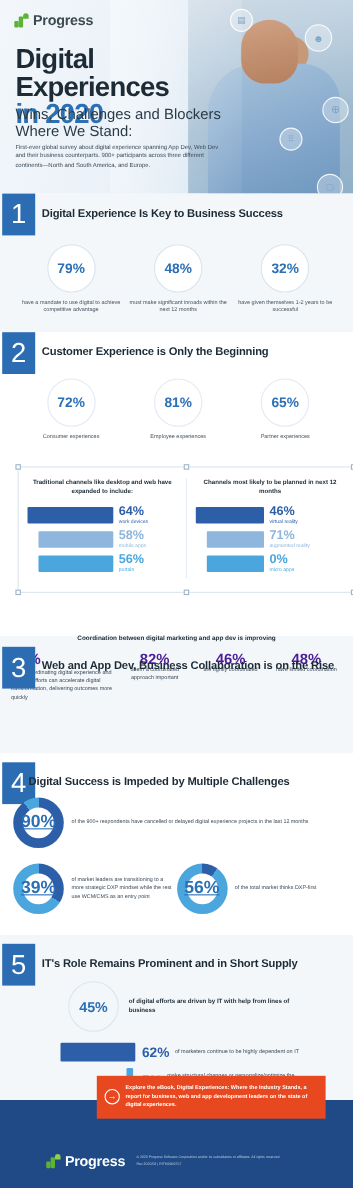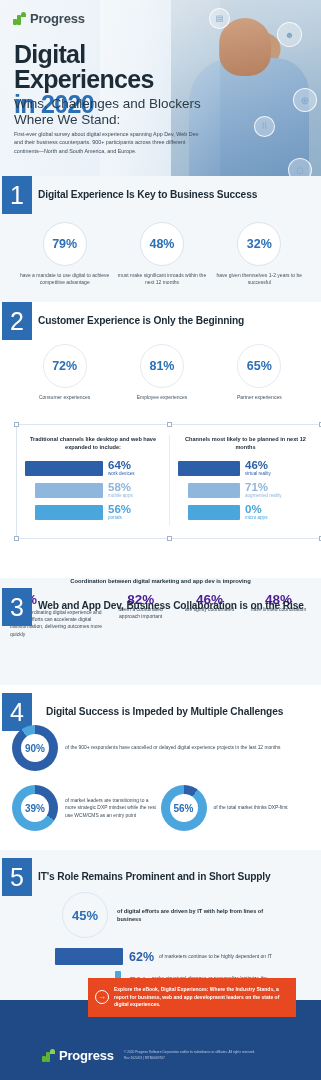--- a/index.html
+++ b/index.html
@@ -123,21 +123,21 @@
   .s4grid { padding:6px 12px 10px; }
   .s4row { display:flex; align-items:center; margin-bottom:14px; }
   .s4half { flex:1; display:flex; align-items:center; gap:7px; }
   .donut { width:46px; height:46px; border-radius:50%; position:relative; flex:none; }
   .donut::after{
     content:""; position:absolute; left:9px; top:9px; right:9px; bottom:9px;
     background:#fff; border-radius:50%;
   }
   .donut span{
     position:absolute; inset:0; display:flex; align-items:center; justify-content:center;
-    font-size:10px; font-weight:700; color:#2b6fb5; z-index:2;
+    font-size:16px; font-weight:700; color:#2b6fb5; z-index:2;text-decoration:underline;
   }
   .s4txt { font-size:4.9px; line-height:7.2px; color:#3b4a57; }
 
   
   .s5top { display:flex; align-items:center; gap:9px; padding:8px 0 0 62px; }
   .ring5 { width:46px; height:46px; border-radius:50%; border:1.4px solid #dce6f1;
            display:flex; align-items:center; justify-content:center;
            font-size:13px; font-weight:700; color:#2b6fb5; flex:none; }
   .s5headtxt { font-size:5.6px; line-height:8px; font-weight:700; color:#1c2b36; }
   .s5bars { padding:10px 0 6px 55px; }
@@ -322,21 +322,21 @@
       </div>
       <div class="s3item s3center">
         <div class="s3pct">48%</div>
         <div class="s3txt">have limited coordination</div>
       </div>
     </div>
   </div>
 
   <div class="sec bg-white" style="height:165px;">
     <div class="sec-num" style="top:8px;">4</div>
-    <div class="sec-title" style="position:absolute;left:46px;top:21px;">Digital Success is Impeded by Multiple Challenges</div>
+    <div class="sec-title" style="position:absolute;left:26px;top:21px;">Digital Success is Impeded by Multiple Challenges</div>
 
     <div class="s4grid" style="padding-top:40px;">
       <div class="s4row">
         <div class="s4half">
           <div class="donut" style="background:conic-gradient(#2c5fa8 0deg 324deg, #4ba6dd 324deg 360deg);">
             <span>90%</span>
           </div>
           <div class="s4txt">of the 900+ respondents have cancelled or delayed digital experience projects in the last 12 months</div>
         </div>
       </div>

